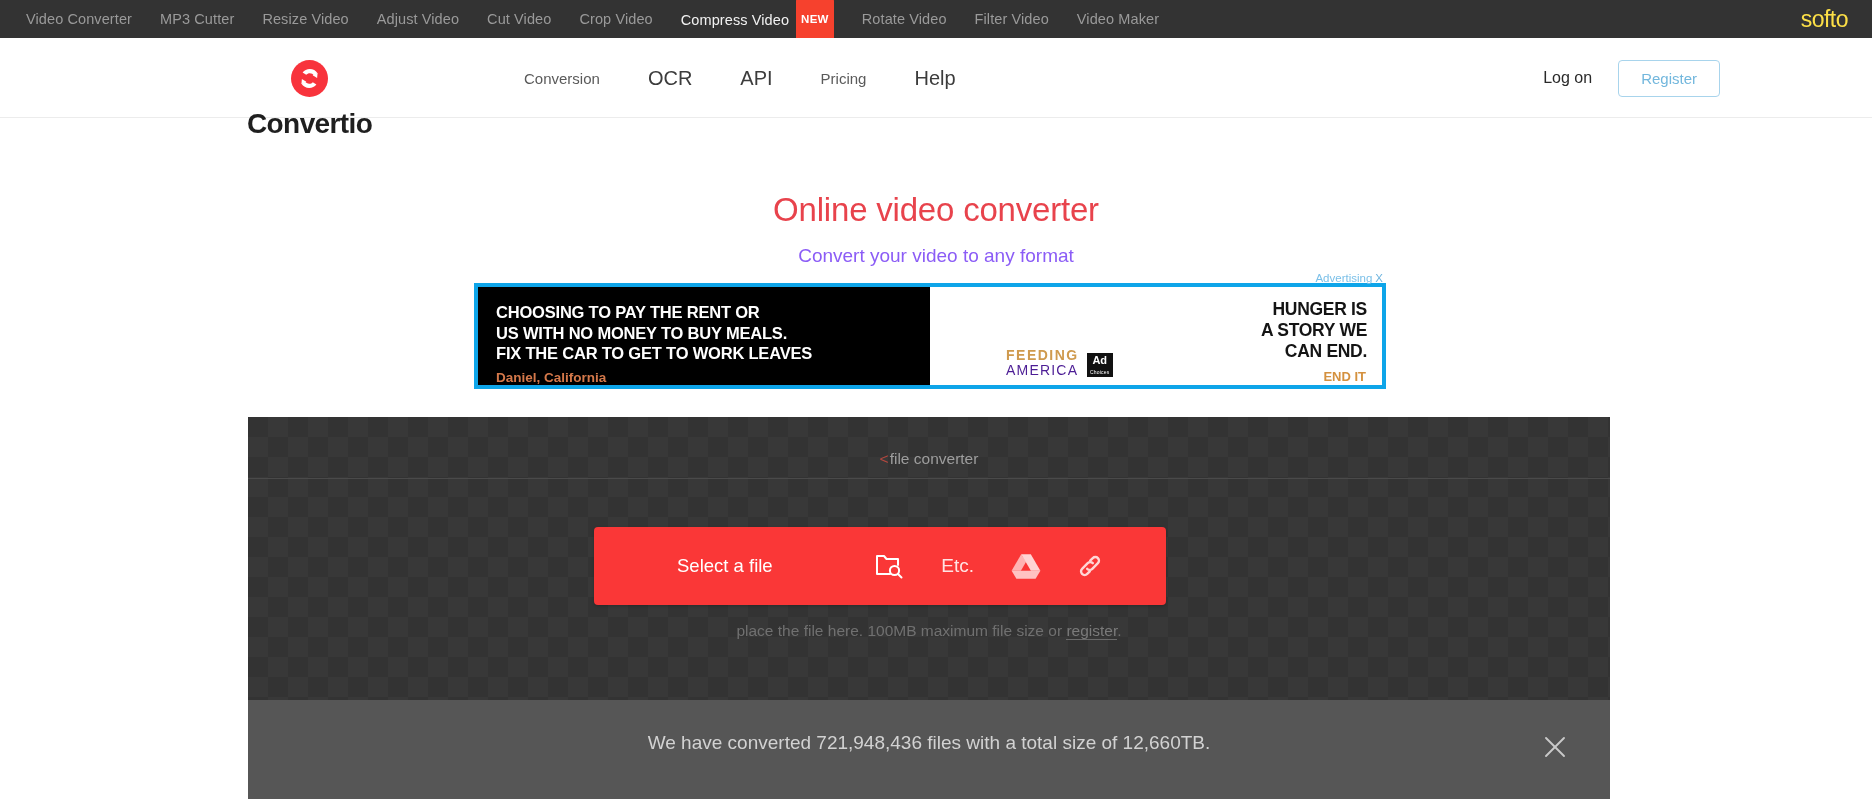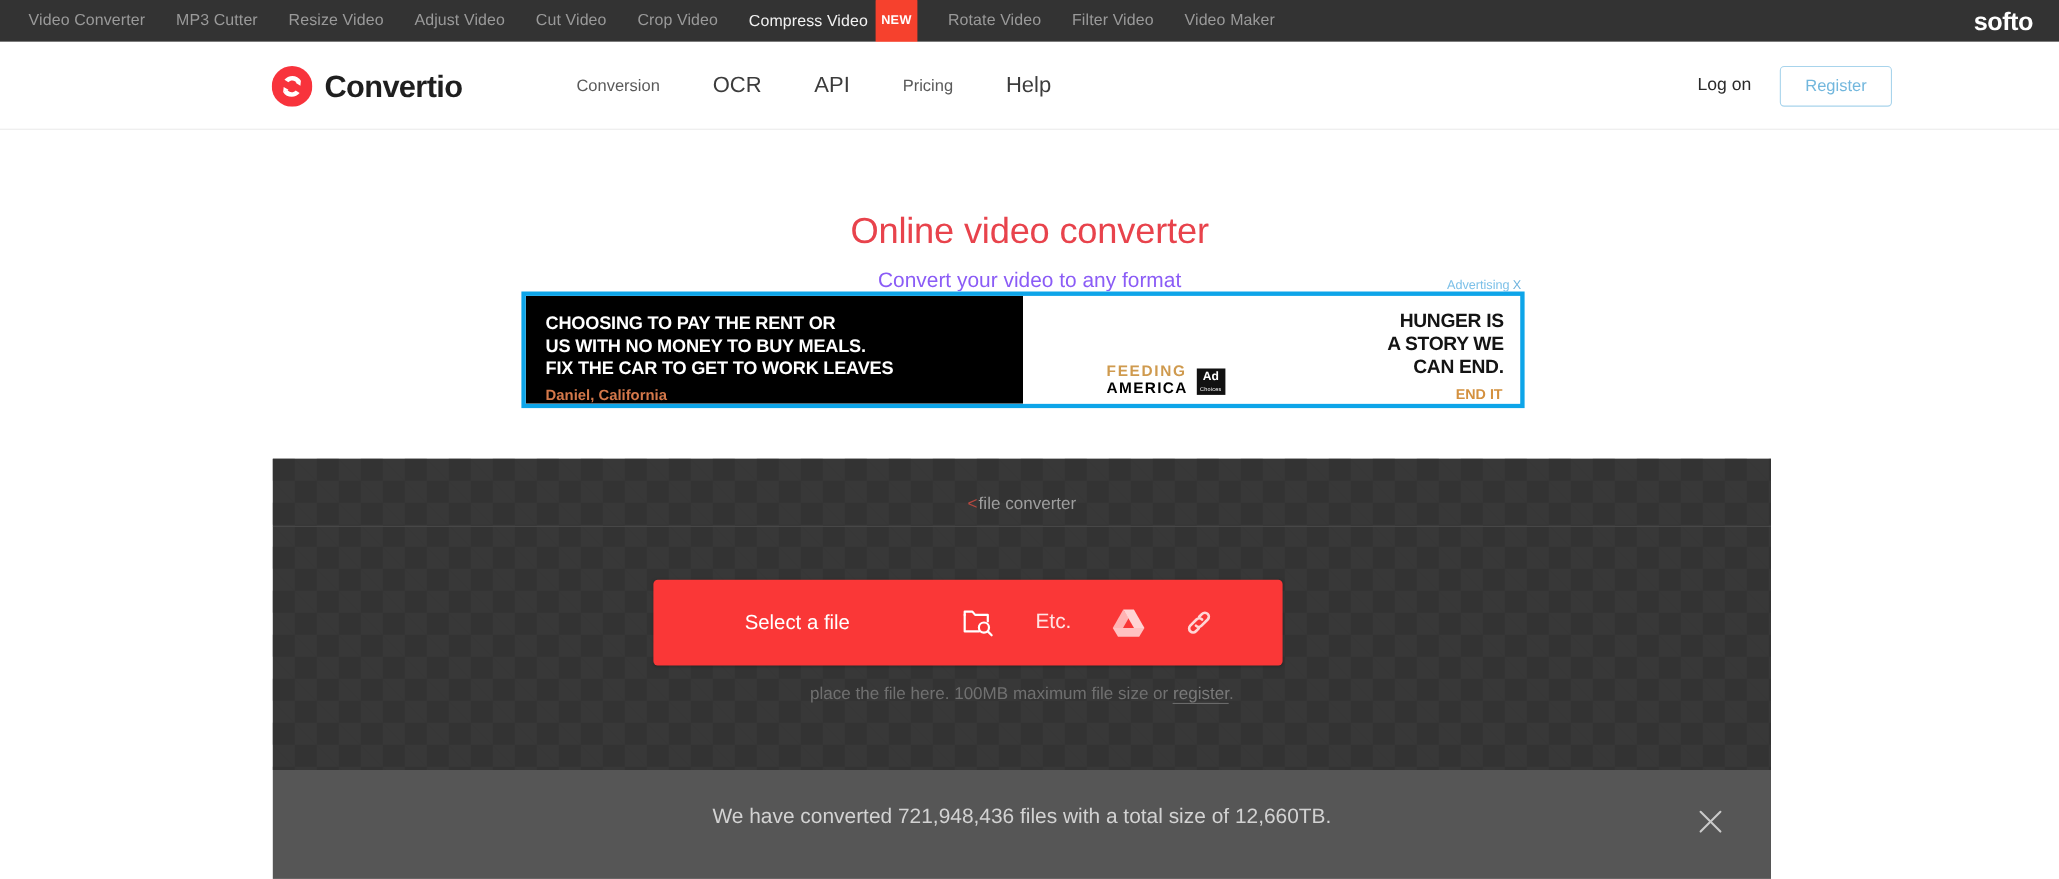--- a/index.html
+++ b/index.html
@@ -48,43 +48,44 @@
     margin-left: 7px;
     vertical-align: 2px;
     border-radius: 2px;
     letter-spacing: 0.3px;
   }
   #softo-logo {
     position: absolute;
     right: 24px;
     top: 0;
     line-height: 38px;
-    color: #ffffff;
+    color: #fde047;
     font-size: 23px;
-    font-weight: 700;
+    font-weight: 400;
     letter-spacing: -0.5px;
   }
 
   
   #site-header {
     position: absolute;
     top: 38px; left: 0;
     width: 1872px;
     height: 80px;
     background: #ffffff;
     border-bottom: 1px solid #ececec;
   }
   #brand {
     position: absolute;
     left: 247px;
     top: 22px;
     display: flex;
     align-items: center;
     gap: 11px;
     text-decoration: none;
+    flex-direction: column;
   }
   #brand-mark { width: 37px; height: 37px; display: block; }
   #brand-text {
     font-size: 28px;
     font-weight: bold;
     color: #1f1f1f;
     letter-spacing: -0.6px;
   }
 
   #main-nav {
@@ -144,21 +145,21 @@
   #page-subtitle {
     text-align: center;
     color: #8b5cf6;
     font-size: 19px;
     padding-top: 16px;
   }
 
   
   #ad-wrap {
     position: absolute;
-    top: 265px;
+    top: 283px;
     left: 474px;
     width: 912px;
     height: 136px;
   }
   #ad-label {
     position: absolute;
     top: -11px;
     right: 3px;
     font-size: 11.5px;
     color: #7cc0e8;
@@ -230,22 +231,22 @@
   }
   #feeding-logo { line-height: 1; }
   #feeding-top {
     font-size: 14px;
     font-weight: bold;
     color: #cf9a4e;
     letter-spacing: 1.5px;
   }
   #feeding-bottom {
     font-size: 14px;
-    font-weight: bold;
-    color: #000000;
+    font-weight: normal;
+    color: #4c1d95;
     letter-spacing: 1.2px;
     margin-top: 1px;
   }
   #adchoices {
     width: 26px; height: 24px;
     background: #111111;
     color: #ffffff;
     font-size: 11px;
     font-weight: bold;
     text-align: center;

